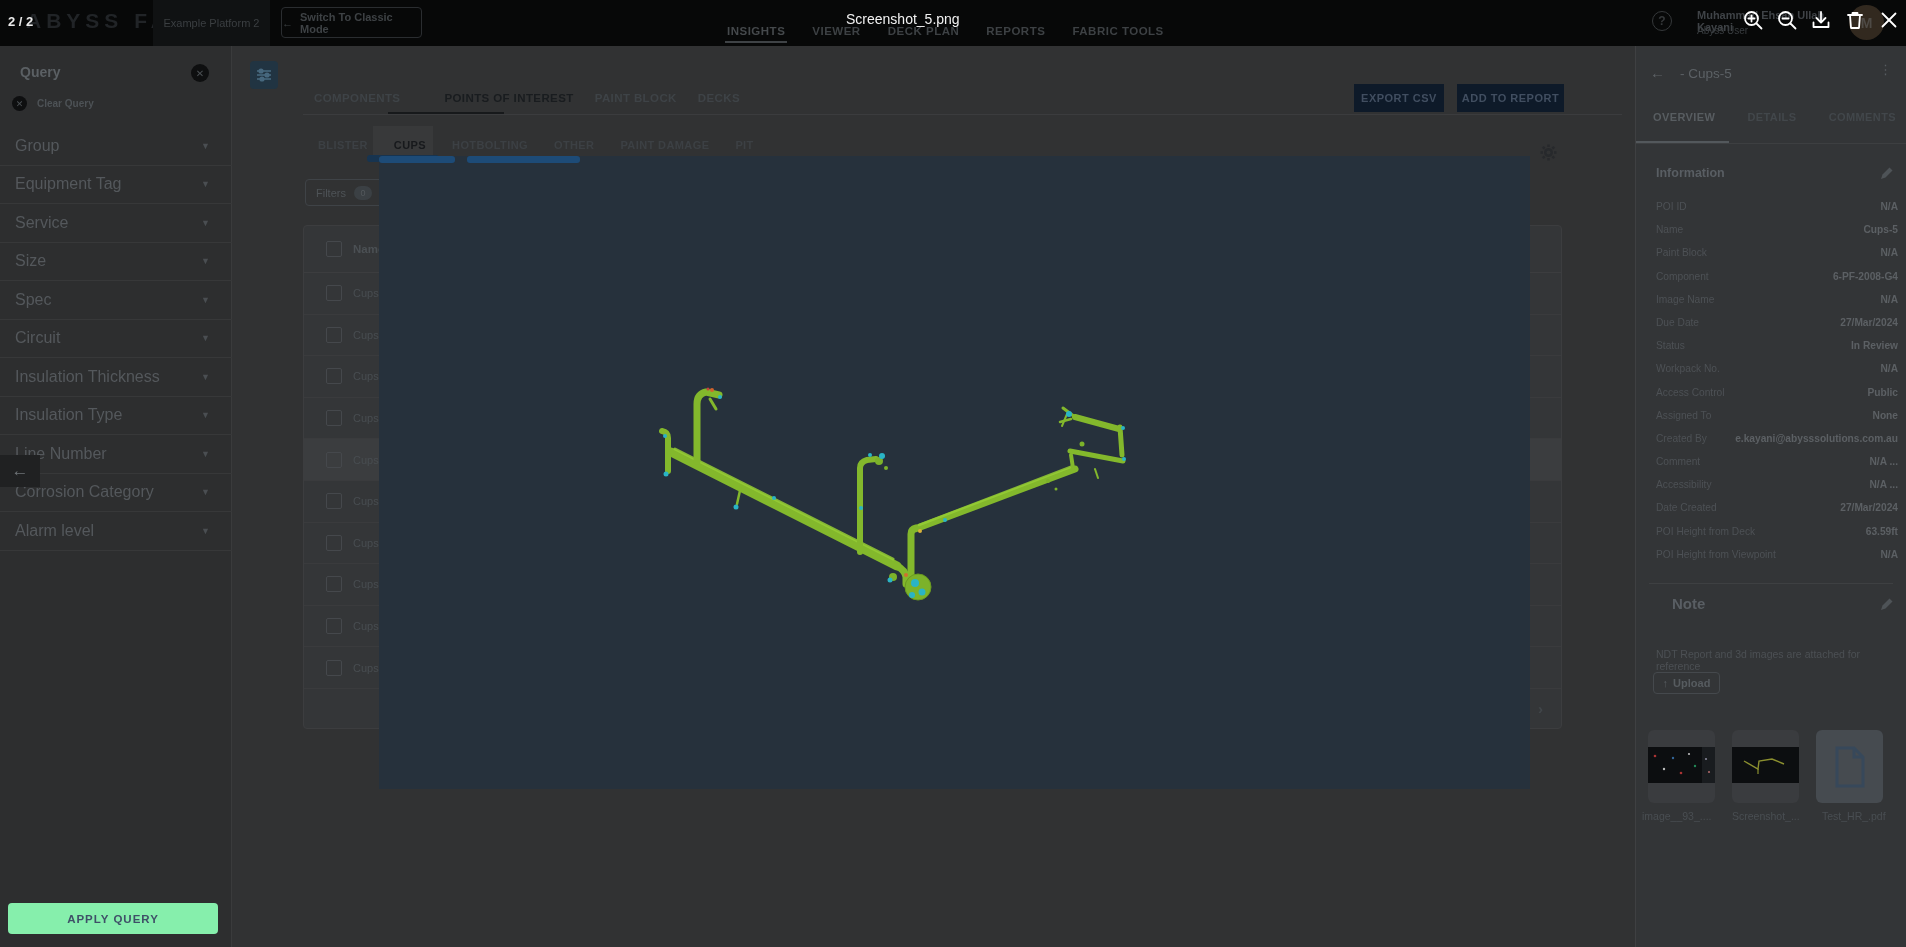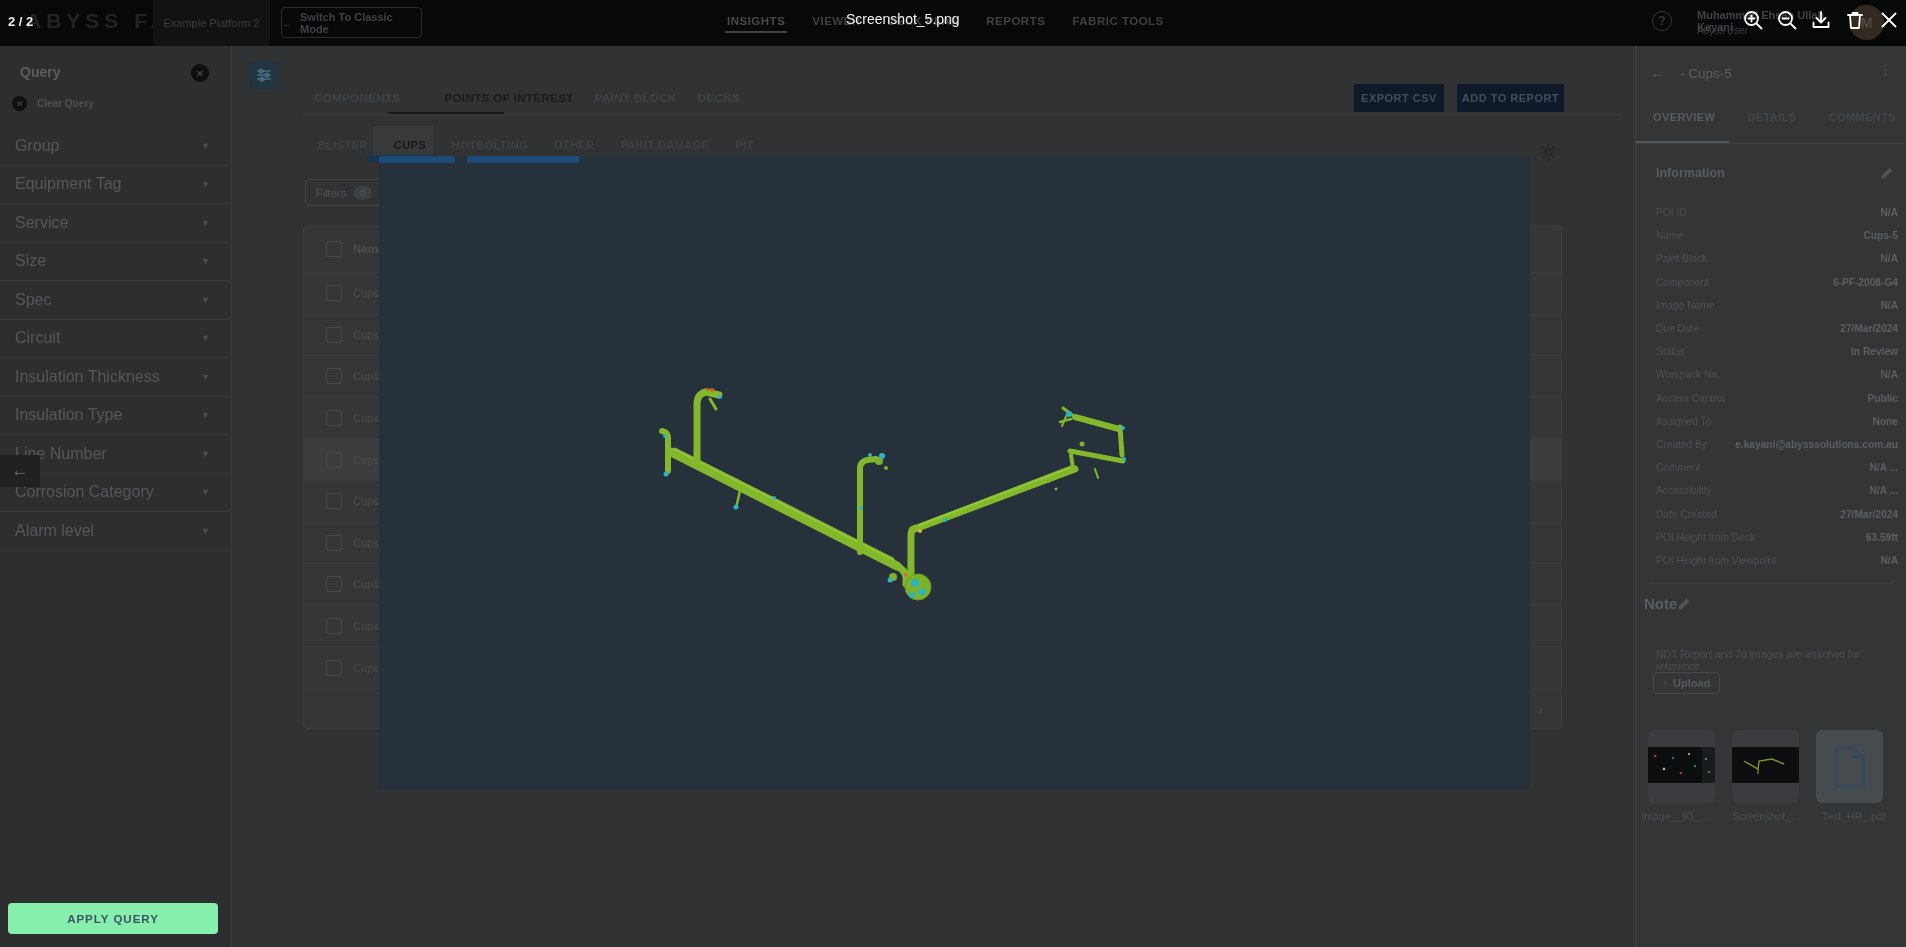--- a/index.html
+++ b/index.html
@@ -7,21 +7,21 @@
   .screen{position:relative;width:1906px;height:947px;background:#313233;overflow:hidden;}
 
   
   .topbar{position:absolute;left:0;top:0;width:1906px;height:46px;background:#070808;}
   .lb-counter{position:absolute;left:8px;top:14px;color:#ececec;font-size:13px;font-weight:bold;z-index:60;}
   .brand{position:absolute;left:26px;top:9px;font-size:21px;font-weight:bold;letter-spacing:5px;color:#212427;}
   .platform{position:absolute;left:153px;top:0;width:117px;height:46px;background:#101213;color:#3b3f42;
     font-size:11px;display:flex;align-items:center;justify-content:center;}
   .classicbtn{position:absolute;left:281px;top:7px;width:141px;height:31px;border:1px solid #2a2d30;border-radius:4px;
     color:#3e4245;font-size:11px;font-weight:bold;display:flex;align-items:center;justify-content:center;gap:7px;}
-  .navtabs{position:absolute;left:725px;top:0;height:52px;display:flex;gap:23px;align-items:flex-start;}
+  .navtabs{position:absolute;left:725px;top:0;height:52px;display:flex;gap:23px;align-items:flex-end;}
   .navtab{font-size:11.5px;font-weight:bold;letter-spacing:.5px;color:#3d4144;position:relative;padding:15px 2px;}
   .navtab.active{color:#45494c;}
   .navtab.active:after{content:"";position:absolute;left:0;right:0;bottom:9px;height:2px;background:#3f4346;}
   .helpicon{position:absolute;left:1652px;top:11px;width:20px;height:20px;border:1.5px solid #35383a;border-radius:50%;
     color:#35383a;font-size:12px;font-weight:bold;display:flex;align-items:center;justify-content:center;}
   .uname{position:absolute;left:1697px;top:9px;font-size:11px;font-weight:bold;color:#3f4347;width:150px;}
   .urole{position:absolute;left:1697px;top:25px;font-size:10px;color:#393d40;}
   .avatar{position:absolute;left:1849px;top:5px;width:35px;height:35px;border-radius:50%;background:#32291f;
     color:#4e4a45;font-size:14px;font-weight:bold;display:flex;align-items:center;justify-content:center;}
 
@@ -87,25 +87,25 @@
   .p-title{position:absolute;left:44px;top:20px;color:#5c6165;font-size:13.5px;}
   .p-dots{position:absolute;right:14px;top:16px;color:#575c60;font-size:13px;letter-spacing:0;}
   .ptabs{position:absolute;left:17px;right:10px;top:65px;display:flex;justify-content:space-between;}
   .ptab{font-size:11px;font-weight:bold;letter-spacing:.4px;color:#42474b;}
   .ptab.active{color:#585d61;}
   .ptab-underline{position:absolute;left:0;top:95px;width:93px;height:2px;background:#53585c;}
   .pdiv1{position:absolute;left:0;right:0;top:97px;height:1px;background:#3d3f41;}
   .sec-title{font-size:12.5px;font-weight:bold;color:#595e63;}
   .info-head{position:absolute;left:20px;right:12px;top:120px;display:flex;justify-content:space-between;align-items:center;}
   .irows{position:absolute;left:20px;right:8px;top:155px;}
-  .irow{height:23.2px;display:flex;justify-content:space-between;align-items:center;}
+  .irow{height:23.2px;display:flex;justify-content:space-between;}
   .ilabel{font-size:10.2px;color:#4d5155;white-space:nowrap;}
   .ivalue{font-size:10.2px;font-weight:bold;color:#5c6064;white-space:nowrap;}
   .pdiv2{position:absolute;left:13px;right:13px;top:537px;height:1px;background:#3e4042;}
-  .note-head{position:absolute;left:8px;right:12px;top:549px;display:flex;align-items:center;}
+  .note-head{position:absolute;left:36px;right:12px;top:549px;display:flex;justify-content:space-between;align-items:center;}
   .note-head .sec-title{font-size:15px;}
   .note-text{position:absolute;left:20px;right:8px;top:602px;font-size:10.5px;color:#4c5054;}
   .upbtn{position:absolute;left:17px;top:626px;width:67px;height:22px;border:1px solid #45494d;border-radius:4px;
     color:#575c60;font-size:11px;font-weight:bold;display:flex;align-items:center;justify-content:center;gap:5px;}
   .thumbs{position:absolute;left:12px;top:684px;display:flex;gap:17px;}
   .tcardth{width:67px;height:73px;border-radius:6px;background:#3a3c3f;position:relative;}
   .tcardth.sel{background:#464b50;display:flex;align-items:center;justify-content:center;}
   .timg{position:absolute;left:0;top:17px;width:67px;height:36px;background:#0c0e10;overflow:hidden;}
   .tlabels{position:absolute;left:0px;top:764px;width:271px;display:flex;}
   .tlab{width:84px;margin-left:6px;font-size:10.5px;color:#494e52;text-align:left;overflow:hidden;white-space:nowrap;}

